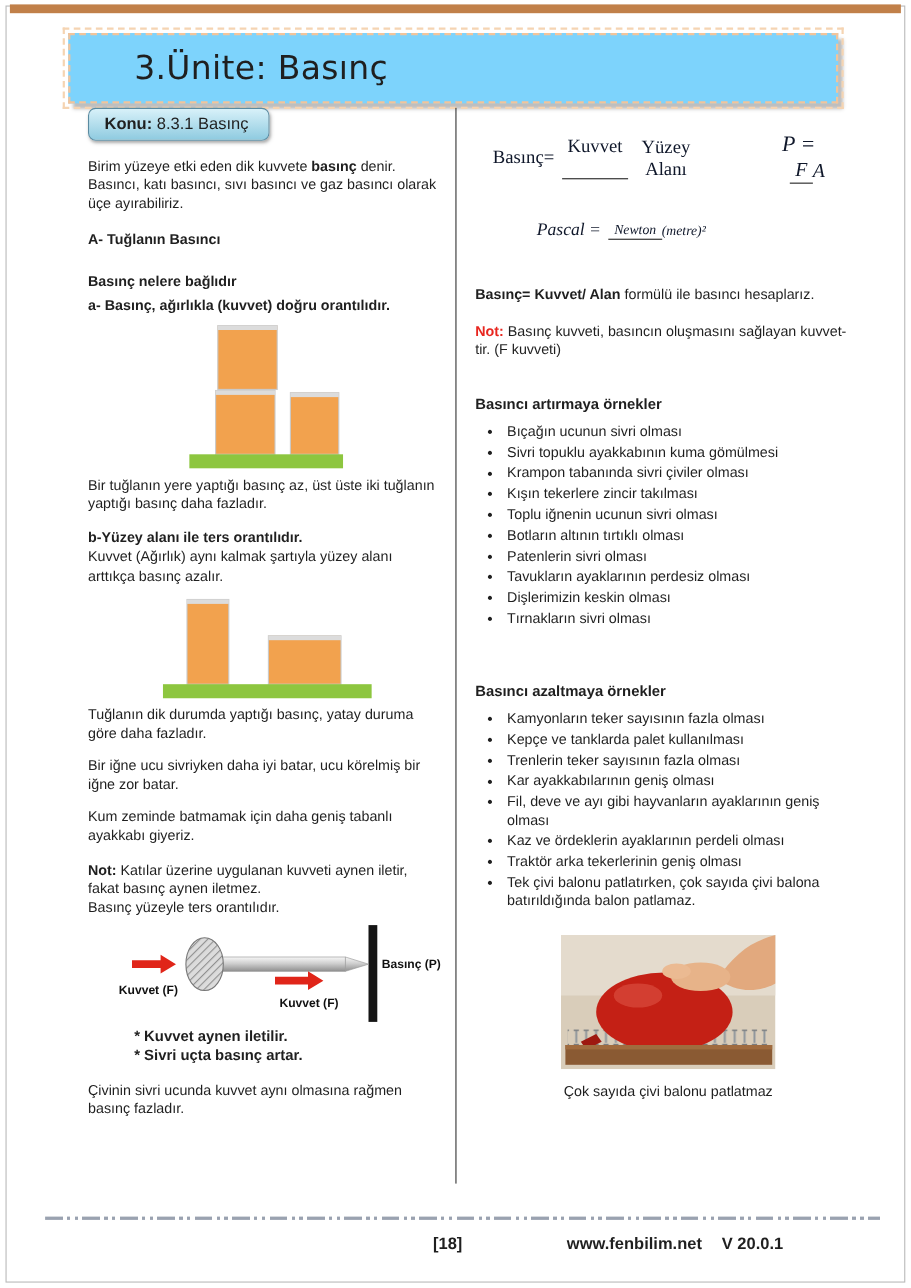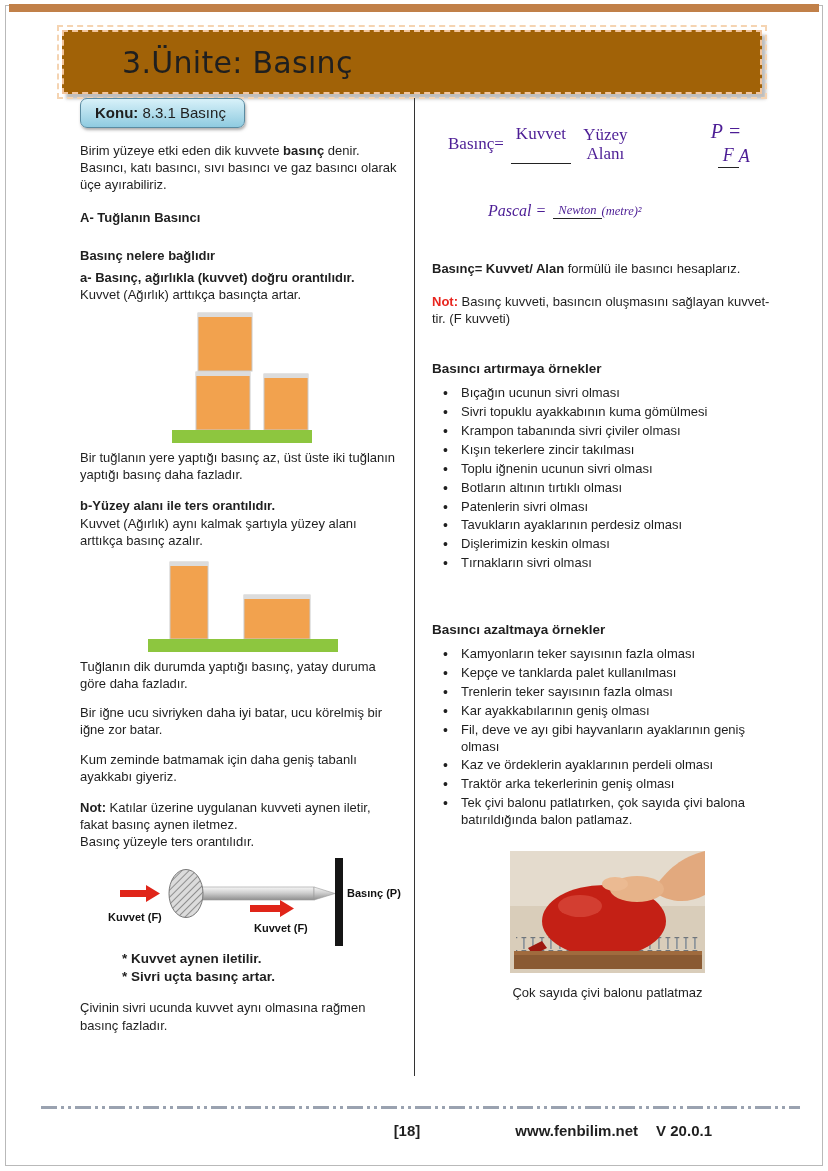--- a/index.html
+++ b/index.html
@@ -7,21 +7,21 @@
     width:828px; height:1171px; position:relative;
     background:#ffffff; overflow:hidden;
     font-family:"Liberation Sans", sans-serif;
     color:#1f1f1f;
   }
   .page-frame { position:absolute; inset:5px; border:1px solid #b9b9b9; pointer-events:none; }
   .top-strip { position:absolute; top:4px; left:9px; right:9px; height:8px; background:#c18049; }
 
   .title-box {
     position:absolute; top:30px; left:62px; width:700px; height:64px;
-    background:#a16207;
+    background:#7dd3fc;
     border:2px dashed #f2c49b;
     outline:2px dashed #f5d4b2; outline-offset:3px;
     box-shadow:4px 5px 3px rgba(110,110,110,0.45);
     display:flex; align-items:center; padding-left:58px;
   }
   .title-text { font-size:30px; font-weight:500; letter-spacing:0.3px; font-family:"DejaVu Sans", sans-serif; }
 
   .content { position:absolute; top:98px; left:80px; right:45px; height:978px; display:flex; }
   .col-left { width:322px; }
   .divider { width:1px; background:#333; margin-left:12px; margin-right:17px; }
@@ -41,21 +41,21 @@
     font-size:15px;
   }
 
   .fig { display:block; }
   .fig1 { margin:8px 0 0 92px; }
   .fig2 { margin:8px 0 0 68px; }
   .fig-nail { margin:8px 0 0 22px; overflow:visible; }
   .nail-notes { margin:2px 0 0 42px; font-size:13.5px; font-weight:bold; line-height:1.3; }
   svg text.nail-label { font-family:"Liberation Sans", sans-serif; font-size:11px; font-weight:bold; fill:#111; }
 
-  .formula-row { display:flex; align-items:center; font-family:"Liberation Serif", serif; font-size:17px; color:#4c1d95; }
+  .formula-row { display:flex; align-items:center; font-family:"Liberation Serif", serif; font-size:17px; color:#0f172a; }
   .formula1 { margin-top:14px; padding-left:16px; }
   .formula2 { margin-top:34px; padding-left:56px; font-size:16px; }
   .frac { display:inline-flex; text-align:center; margin:0 7px; line-height:1.15; }
   .frac .num { border-bottom:1.4px solid #222; padding:0 5px 1px; }
   .frac .den { padding-top:1px; }
   .italic { font-style:italic; }
   .f-pa { margin-left:64px; font-size:20px; }
   .f-pa .frac { font-size:18px; }
   .frac-small { font-size:12.5px; }
 
@@ -94,21 +94,20 @@
   <div class="col-left">
 
     <div class="topic-badge"><span class="bold">Konu:</span><span> 8.3.1 Basınç</span></div>
 
     <p class="para mt14"><span>Birim yüzeye etki eden dik kuvvete </span><span class="bold">basınç</span><span> denir. Basıncı, katı basıncı, sıvı basıncı ve gaz basıncı olarak üçe ayırabiliriz.</span></p>
 
     <p class="para bold mt16">A- Tuğlanın Basıncı</p>
 
     <p class="para bold mt20">Basınç nelere bağlıdır</p>
     <p class="para bold mt5">a- Basınç, ağırlıkla (kuvvet) doğru orantılıdır.</p>
-    <p class="para">Kuvvet (Ağırlık) arttıkça basınçta artar.</p>
 
     <svg class="fig fig1" viewBox="0 0 140 132" width="140" height="132">
       <rect x="26" y="2" width="54" height="58" fill="#F2A24E" stroke="#c9c9c9"></rect>
       <rect x="26" y="2" width="54" height="4" fill="#DCDCDC"></rect>
       <rect x="24" y="61" width="54" height="58" fill="#F2A24E" stroke="#c9c9c9"></rect>
       <rect x="24" y="61" width="54" height="4" fill="#DCDCDC"></rect>
       <rect x="92" y="63" width="44" height="56" fill="#F2A24E" stroke="#c9c9c9"></rect>
       <rect x="92" y="63" width="44" height="4" fill="#DCDCDC"></rect>
       <rect x="0" y="119" width="140" height="13" fill="#8DC63F"></rect>
     </svg>

